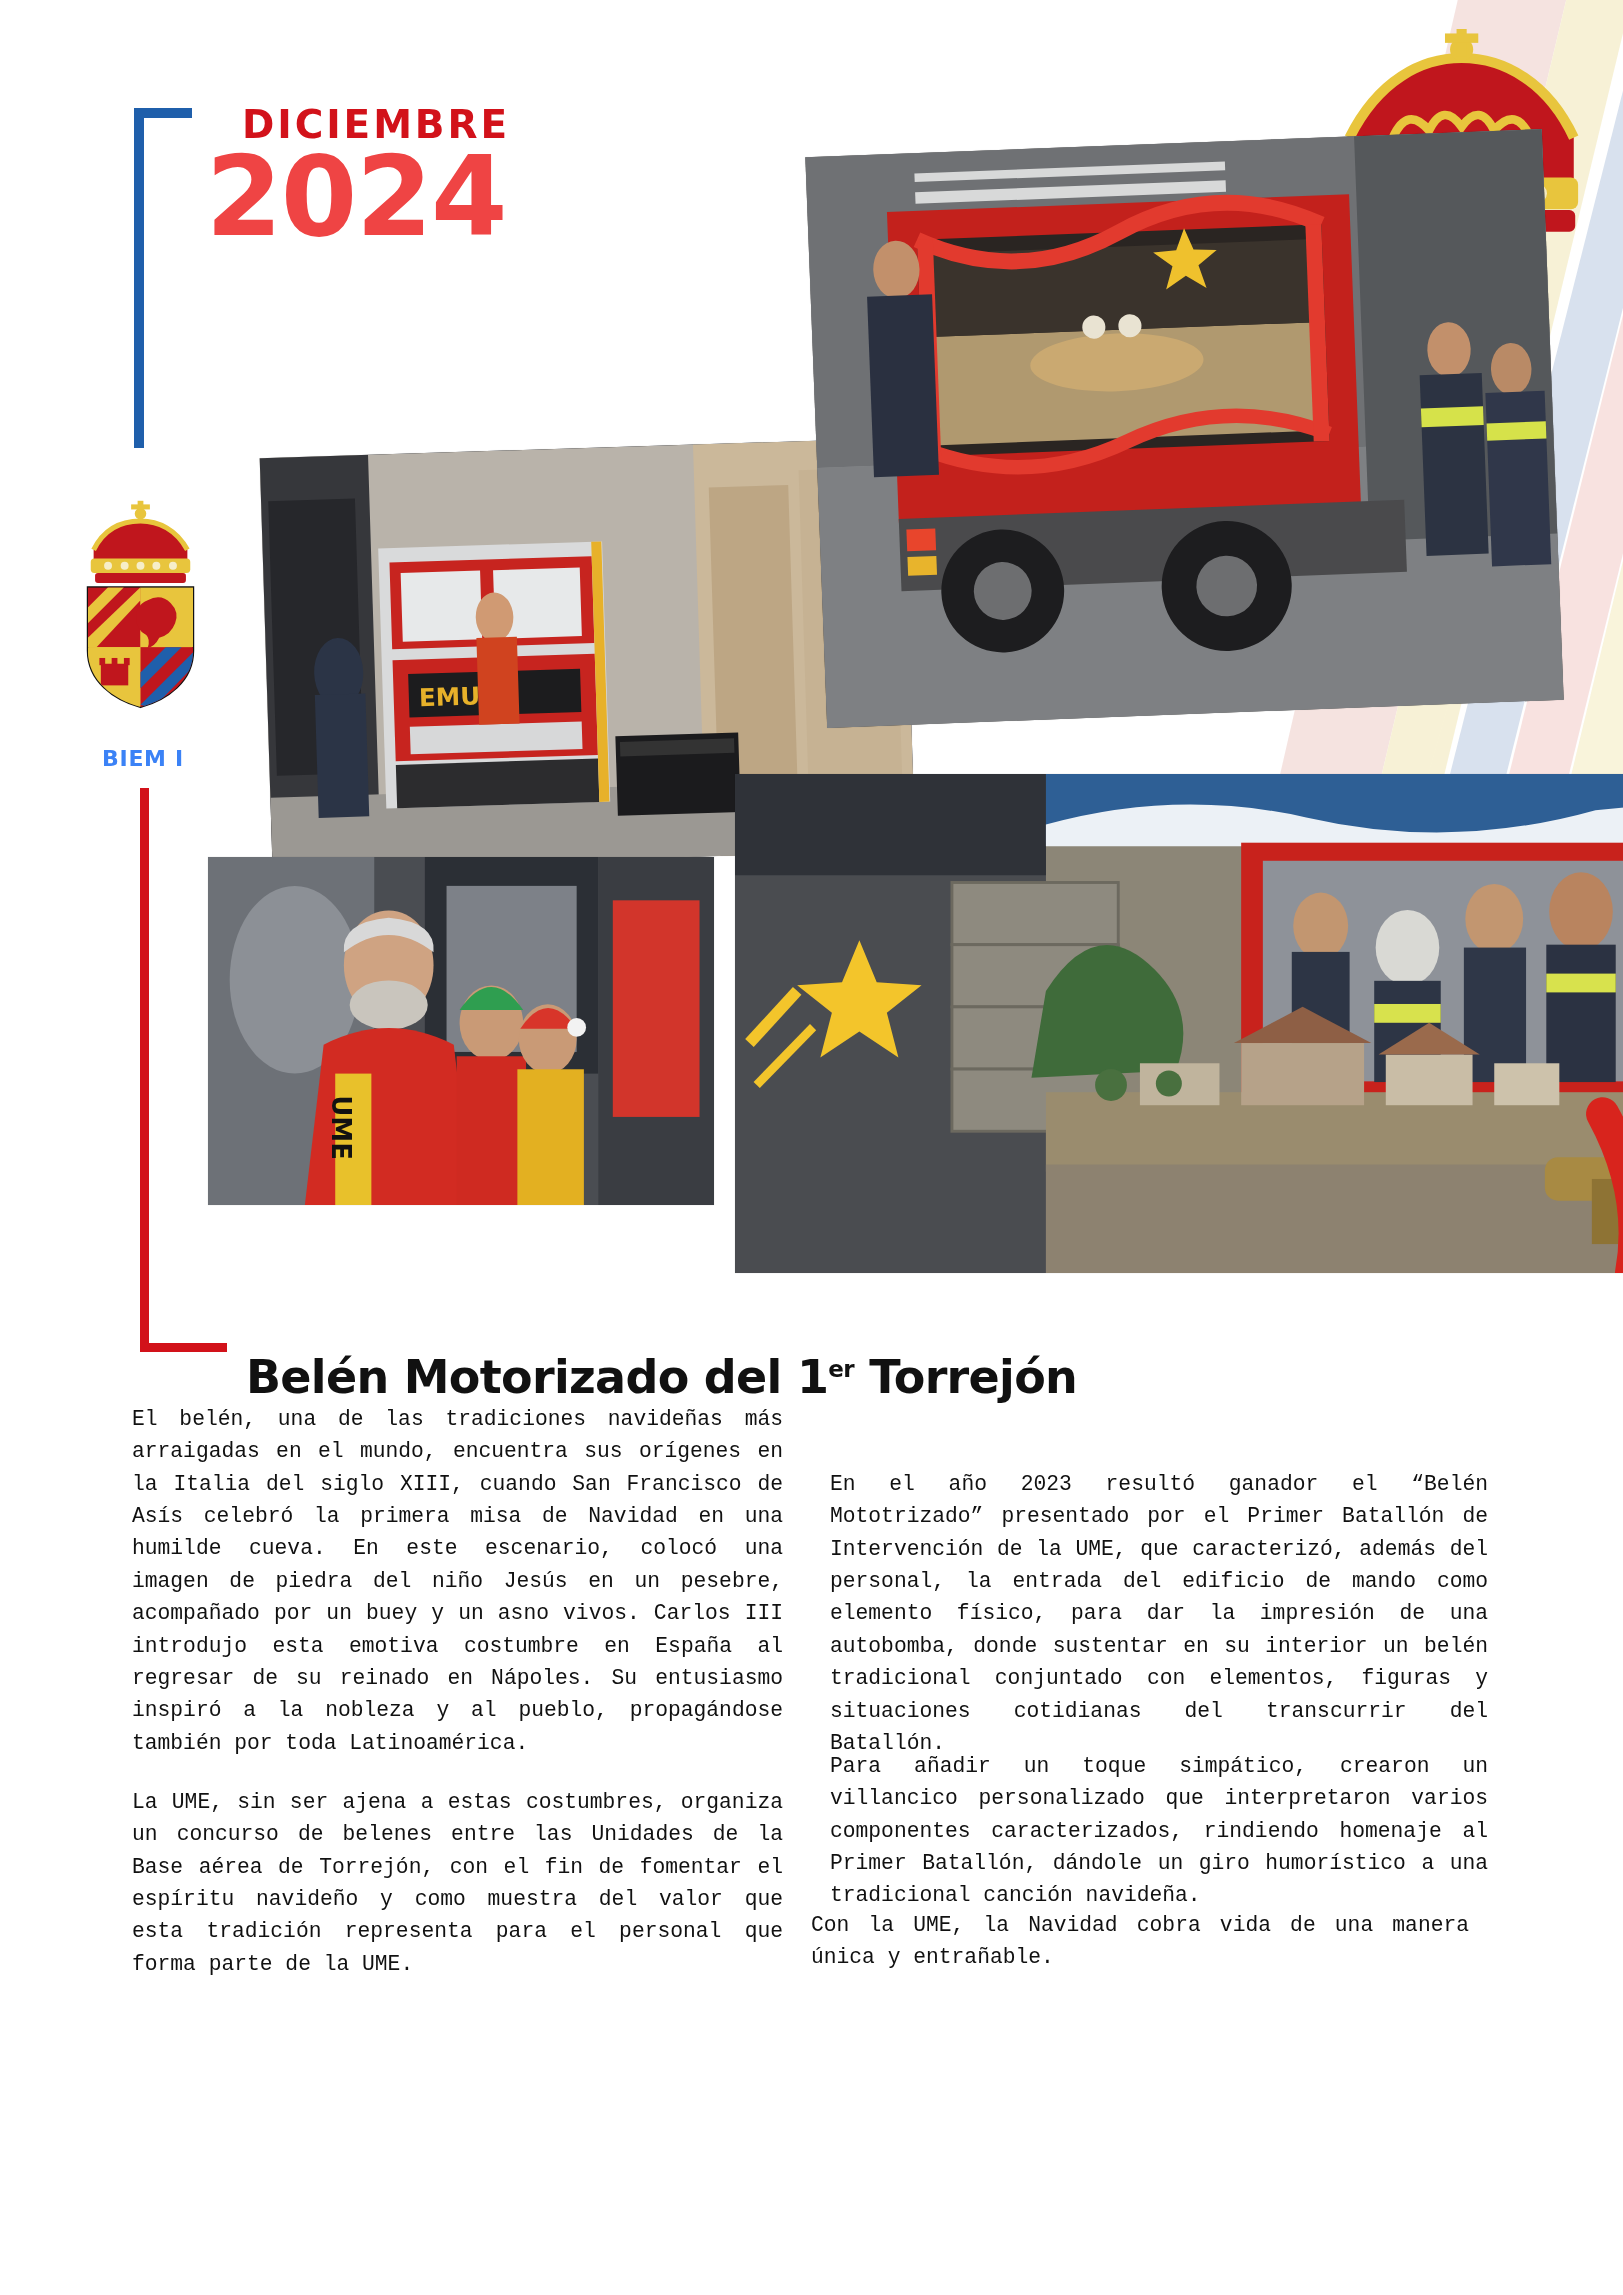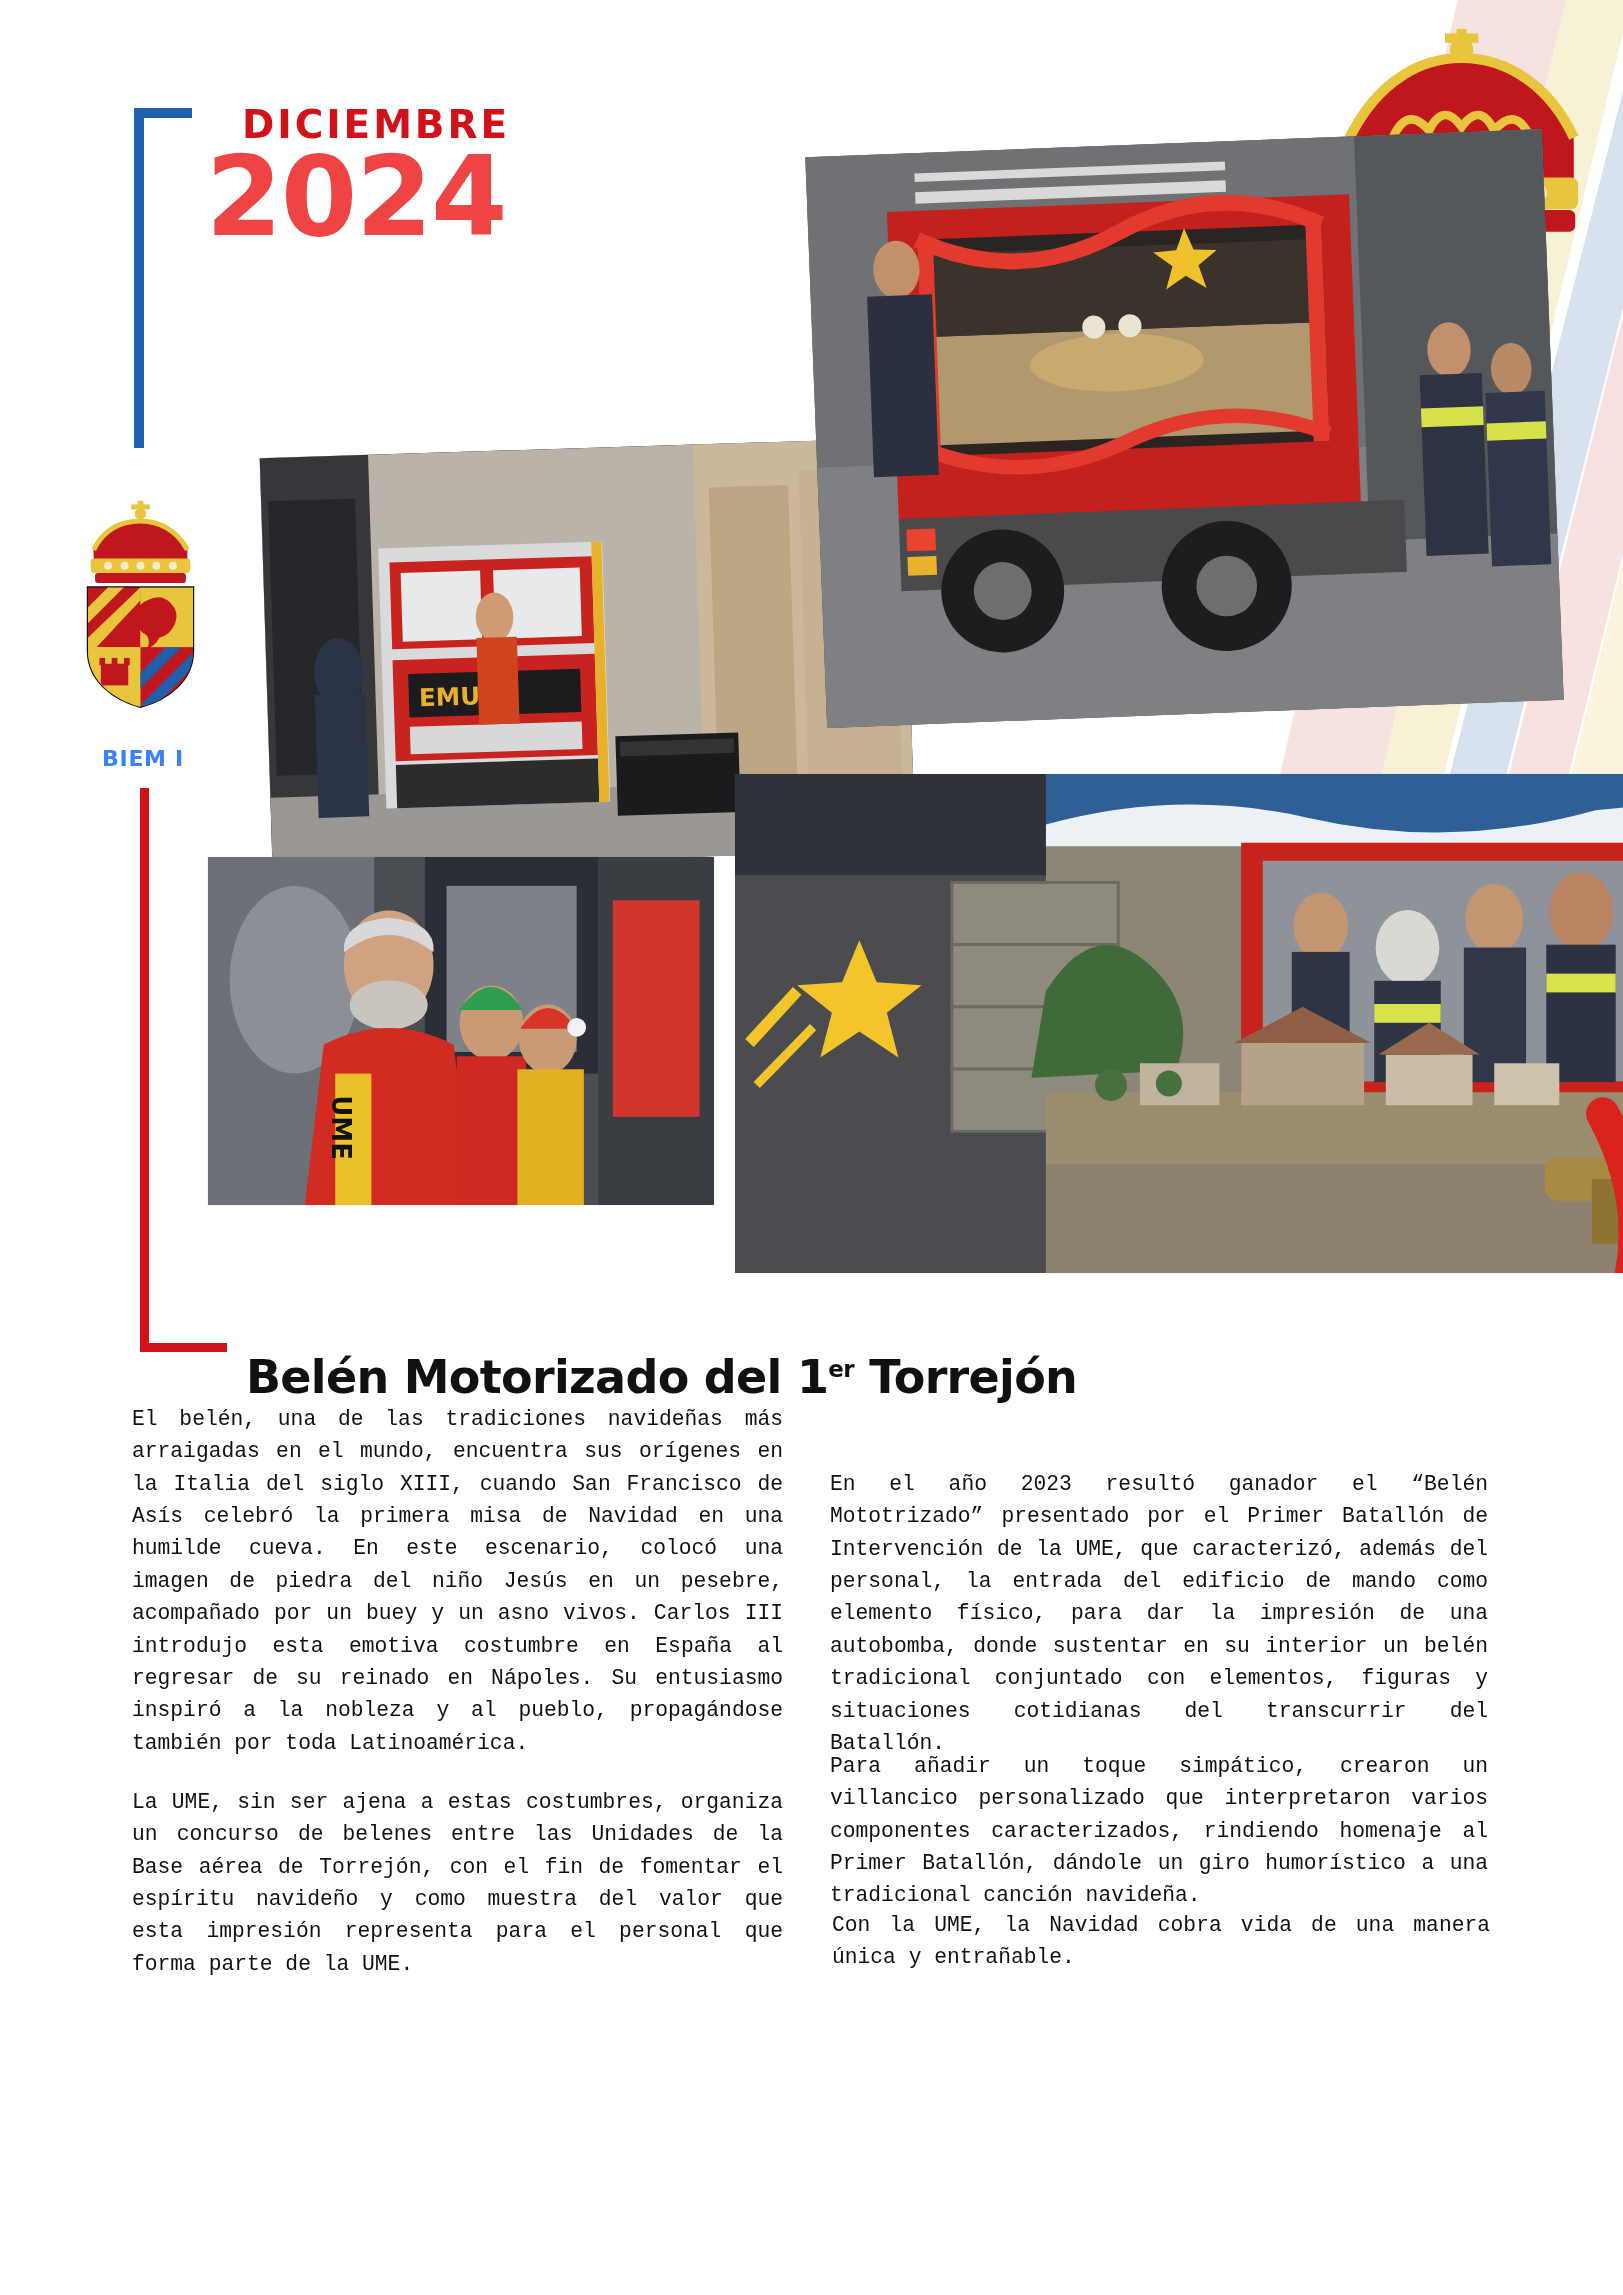--- a/index.html
+++ b/index.html
@@ -164,21 +164,21 @@
     text-align: justify;
     text-justify: inter-word;
   }
   .col p { margin: 0 0 24.6px 0; font-family: Liberation Mono, monospace; }
   .col p:last-child { margin-bottom: 0; }
 
   #col-left  { left: 132px;  top: 1403px; width: 651px; }
   #col-left-2{ left: 132px;  top: 1786px; width: 651px; }
   #col-right { left: 830px; top: 1468px; width: 658px; }
   #col-right-2 { left: 830px; top: 1750px; width: 658px; }
-  #col-right-3 { left: 832px; top: 1909px; width: 658px; }
+  #col-right-3 { left: 811px; top: 1909px; width: 658px; }
 </style>
 </head>
 <body>
 
 <div class="bg-decor">
   <svg width="506" height="1229" viewBox="0 0 700 1700" xmlns="http://www.w3.org/2000/svg">
     <g opacity="0.95">
 
       <polygon points="430,0 700,0 700,120 250,1700 0,1700" fill="#ffffff"></polygon>
       <polygon points="470,0 620,0 215,1700 80,1700" fill="#f3ddd9" opacity="0.85"></polygon>
@@ -446,21 +446,21 @@
 </div>
 
 <h1 class="headline">
   <span>Belén Motorizado del 1</span><sup>er</sup><span> Torrejón</span>
 </h1>
 
 <div class="col" id="col-left">
   <p>El belén, una de las tradiciones navideñas más arraigadas en el mundo, encuentra sus orígenes en la Italia del siglo XIII, cuando San Francisco de Asís celebró la primera misa de Navidad en una humilde cueva. En este escenario, colocó una imagen de piedra del niño Jesús en un pesebre, acompañado por un buey y un asno vivos. Carlos III introdujo esta emotiva costumbre en España al regresar de su reinado en Nápoles. Su entusiasmo inspiró a la nobleza y al pueblo, propagándose también por toda Latinoamérica.</p>
 </div>
 <div class="col" id="col-left-2">
-  <p>La UME, sin ser ajena a estas costumbres, organiza un concurso de belenes entre las Unidades de la Base aérea de Torrejón, con el fin de fomentar el espíritu navideño y como muestra del valor que esta impresión representa para el personal que forma parte de la UME.</p>
+  <p>La UME, sin ser ajena a estas costumbres, organiza un concurso de belenes entre las Unidades de la Base aérea de Torrejón, con el fin de fomentar el espíritu navideño y como muestra del valor que esta tradición representa para el personal que forma parte de la UME.</p>
 </div>
 
 <div class="col" id="col-right">
   <p>En el año 2023 resultó ganador el “Belén Mototrizado” presentado por el Primer Batallón de Intervención de la UME, que caracterizó, además del personal, la entrada del edificio de mando como elemento físico, para dar la impresión de una autobomba, donde sustentar en su interior un belén tradicional conjuntado con elementos, figuras y situaciones cotidianas del transcurrir del Batallón.</p>
 </div>
 <div class="col" id="col-right-2">
   <p>Para añadir un toque simpático, crearon un villancico personalizado que interpretaron varios componentes caracterizados, rindiendo homenaje al Primer Batallón, dándole un giro humorístico a una tradicional canción navideña.</p>
 </div>
 <div class="col" id="col-right-3">
   <p>Con la UME, la Navidad cobra vida de una manera única y entrañable.</p>

